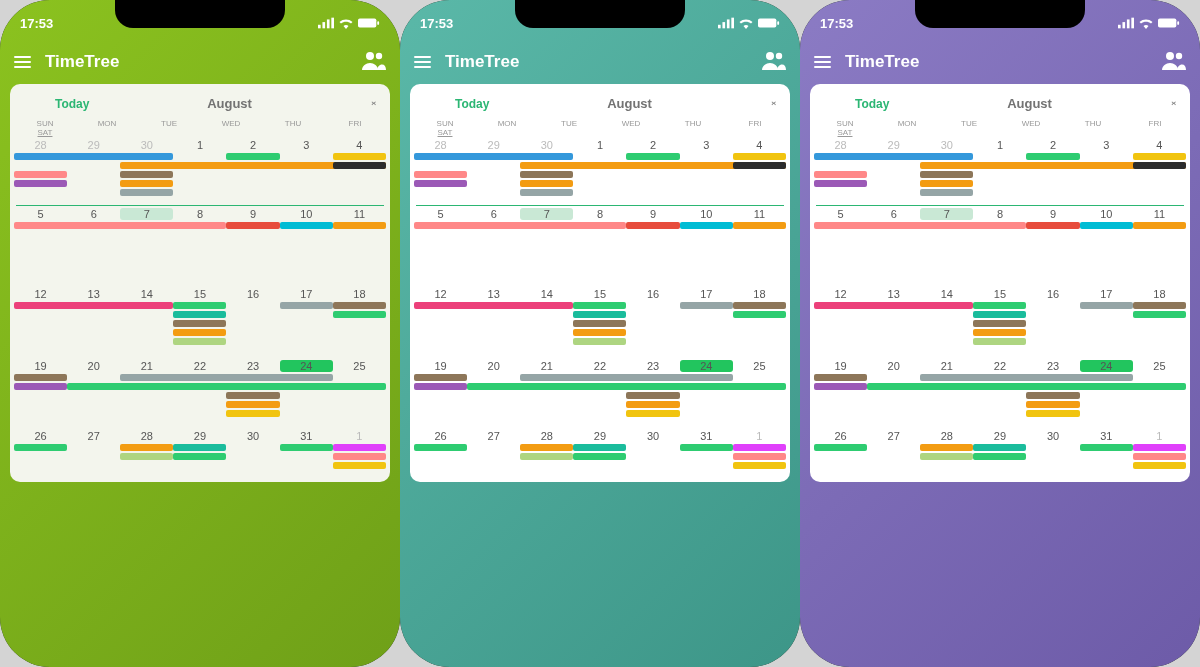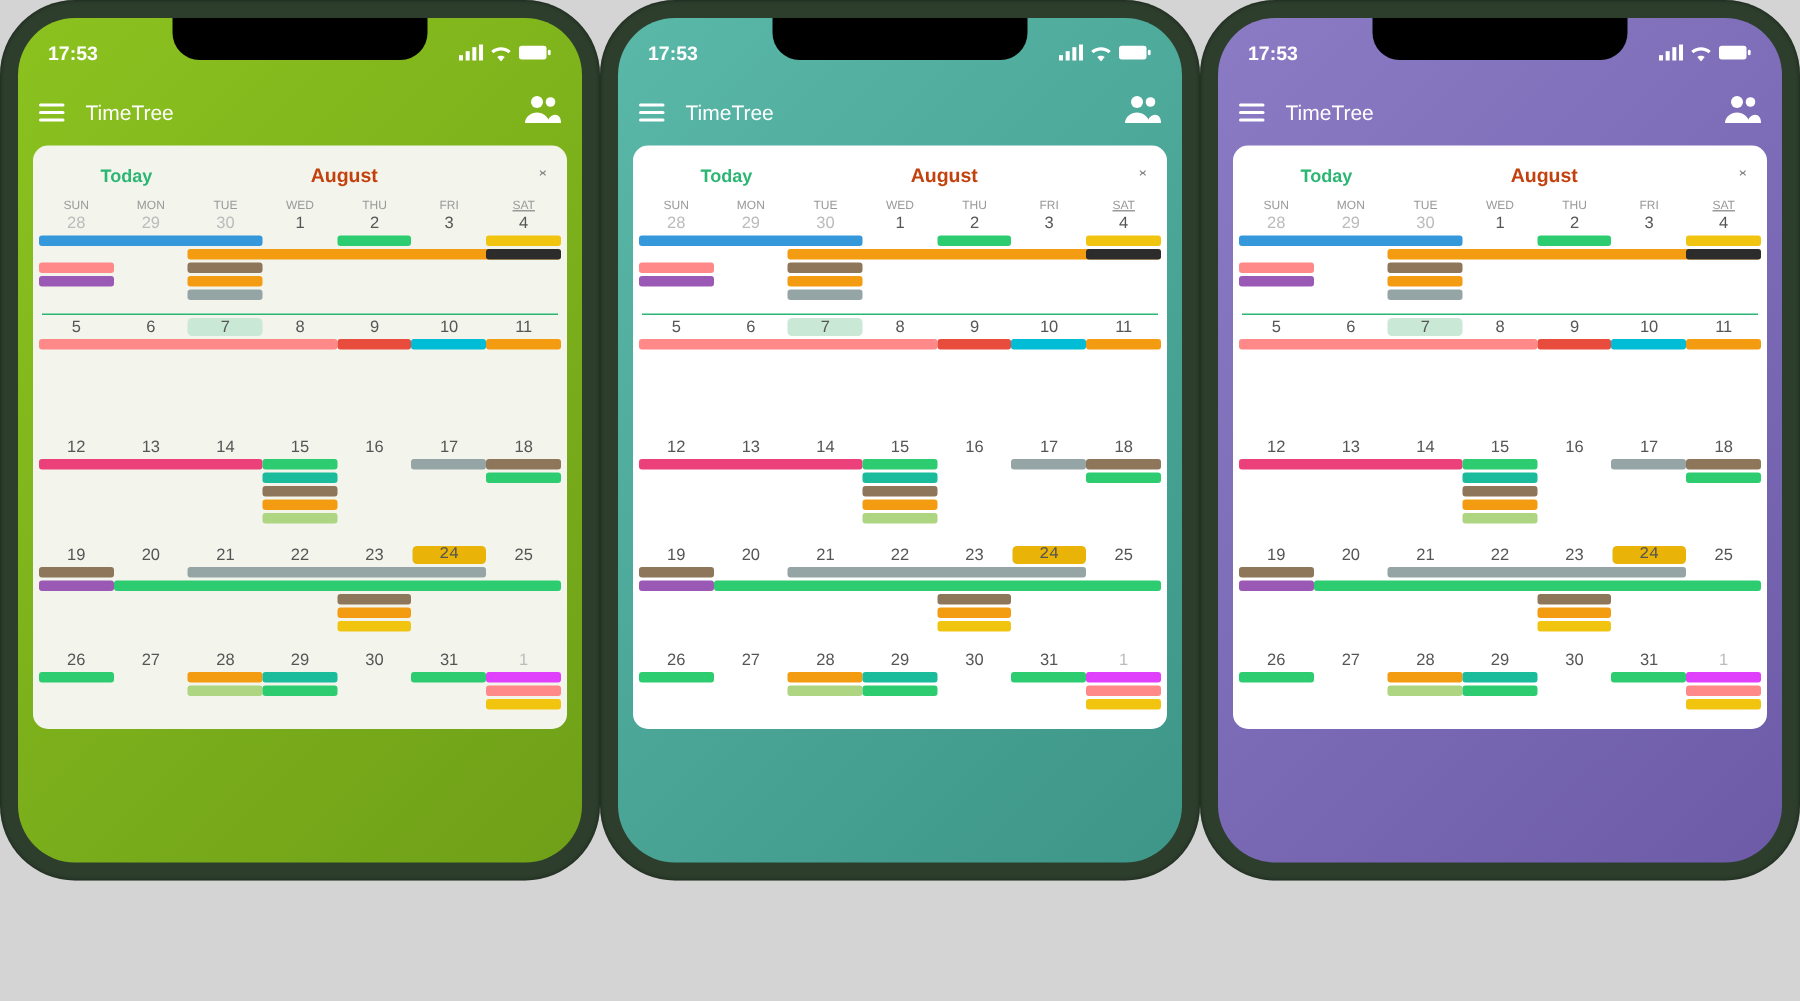--- a/index.html
+++ b/index.html
@@ -1,43 +1,43 @@
 <!DOCTYPE html>
 <html><head>
 <meta charset="utf-8">
 <style>
 * { margin:0; padding:0; box-sizing:border-box; font-family:-apple-system,BlinkMacSystemFont,sans-serif; }
 body { background:#d4d4d4; display:flex; justify-content:center; align-items:flex-start; padding:0; gap:0; height:667px; overflow:hidden; }
-.phone { width:400px; height:587px; position:relative; background:#2d3e2d; border-radius:50px; padding:12px; box-shadow:inset 0 0 3px rgba(0,0,0,.5); overflow:hidden;}
+.phone { width:400px; height:667px; position:relative; background:#2d3e2d; border-radius:50px; box-shadow:inset 0 0 3px rgba(0,0,0,.5); overflow:hidden;}
 .screen { width:100%; height:100%; border-radius:38px; overflow:hidden; position:relative; }
 .bg-green { background:linear-gradient(135deg,#8bc21f,#6fa018); }
 .bg-teal { background:linear-gradient(135deg,#5ab8a8,#3d9688); }
 .bg-purple { background:linear-gradient(135deg,#8b7bc4,#6d5ba8); }
 .notch { position:absolute; top:0; left:50%; transform:translateX(-50%); width:170px; height:28px; background:#000; border-bottom-left-radius:18px; border-bottom-right-radius:18px; z-index:10; }
 .status-bar { display:flex; justify-content:space-between; align-items:center; padding:6px 20px 0; color:#fff; font-size:13px; font-weight:600; height:40px; }
 .status-right { display:flex; gap:4px; align-items:center; }
 .icon-svg { width:16px; height:12px; fill:#fff; }
 .app-bar { display:flex; justify-content:space-between; align-items:center; padding:10px 14px; color:#fff; }
 .app-bar-left { display:flex; align-items:center; gap:14px; }
-.app-title { font-weight:400; font-size:14px; }
+.app-title { font-weight:700; font-size:17px; }
 .menu-icon { display:flex; flex-direction:column; gap:3px; cursor:pointer; }
 .menu-icon span { width:17px; height:2px; background:#fff; border-radius:1px; }
 .people-icon svg { width:24px; height:20px; fill:#fff; }
 .card { background:#fff; margin:0 10px; border-radius:10px; padding:8px 0 2px; }
 .card-green { background:#f3f5ed; }
 .card-header { display:flex; align-items:center; justify-content:space-between; padding:4px 12px 8px;margin-left:33px; }
 .today-label { color:#2bb673; font-weight:700; font-size:12px; }
-.month-label { font-weight:700; font-size:13px; color:#c2410c;}
+.month-label { font-weight:700; font-size:13px; color:#737373;}
 .collapse { color:#888; font-size:10px; line-height:6px; cursor:pointer; }
-.weekdays { display:grid; grid-template-columns:repeat(7,1fr); font-size:8px; color:#999; text-align:center; padding:0 4px; }
+.weekdays { display:grid; grid-template-columns:repeat(6,1fr); font-size:8px; color:#999; text-align:center; padding:0 4px; }
 .weekdays .sat { color:#999;text-decoration:underline; }
 .dates-row { display:grid; grid-template-columns:repeat(7,1fr); text-align:center; font-size:11px; color:#555; padding:2px 4px 0; }
 .dates-row .dim { color:#bbb; }
 .dates-row .today-cell { background:#c9e8d5; border-radius:3px; }
-.dates-row .hl { background:#eab308; border-radius:3px;font-family:Liberation Mono, monospace; }
+.dates-row .hl { background:#22c55e; border-radius:3px; }
 .events { position:relative; margin:2px 4px 0; height:var(--h,58px); }
 .divider { height:1px; background:#2bb673; margin:2px 6px 0; }
 .ev { position:absolute; height:7px; border-radius:2px; }
 .w1{width:14.28%} .w3{width:42.84%} .w4{width:57.12%} .w5{width:71.4%} .w6{width:85.68%}
 .c0{left:0%} .c1{left:14.28%} .c2{left:28.56%} .c3{left:42.84%} .c4{left:57.12%} .c5{left:71.4%} .c6{left:85.68%}
 .r0{top:0} .r1{top:9px} .r2{top:18px} .r3{top:27px} .r4{top:36px}
 .blue{background:#3498db}.orange{background:#f39c12}.green{background:#2ecc71}.red{background:#e74c3c}.purple{background:#9b59b6}.brown{background:#8d7659}.yellow{background:#f1c40f}.teal{background:#1abc9c}.cyan{background:#00bcd4}.pink{background:#ec407a}.grey{background:#95a5a6}.black{background:#2c2c2c}.lime{background:#aed581}.magenta{background:#e040fb}.coral{background:#f88}
 </style>
 </head>
 <body>

